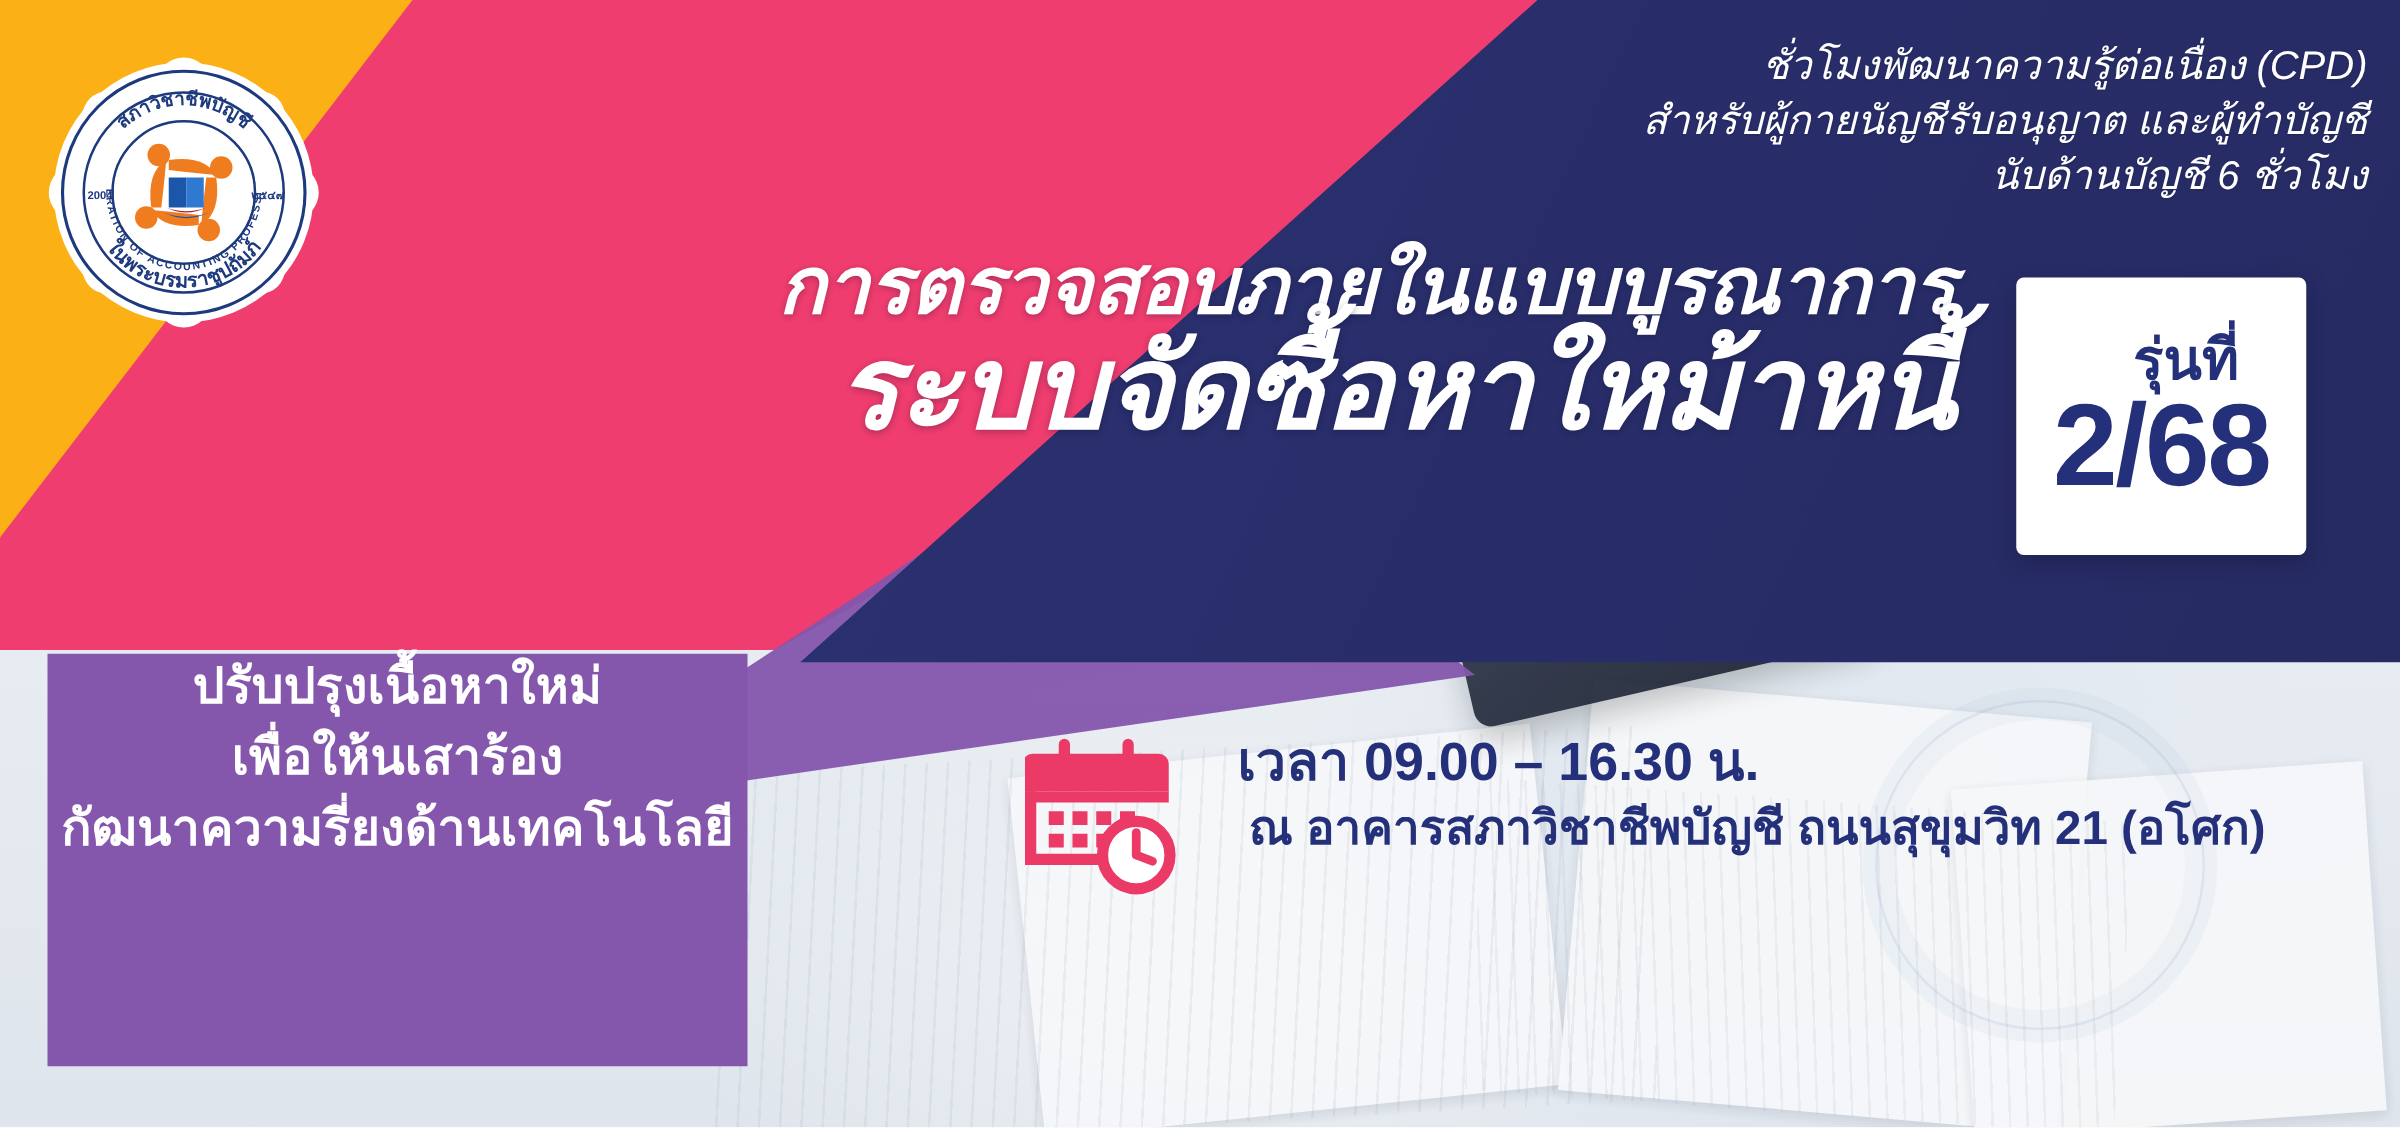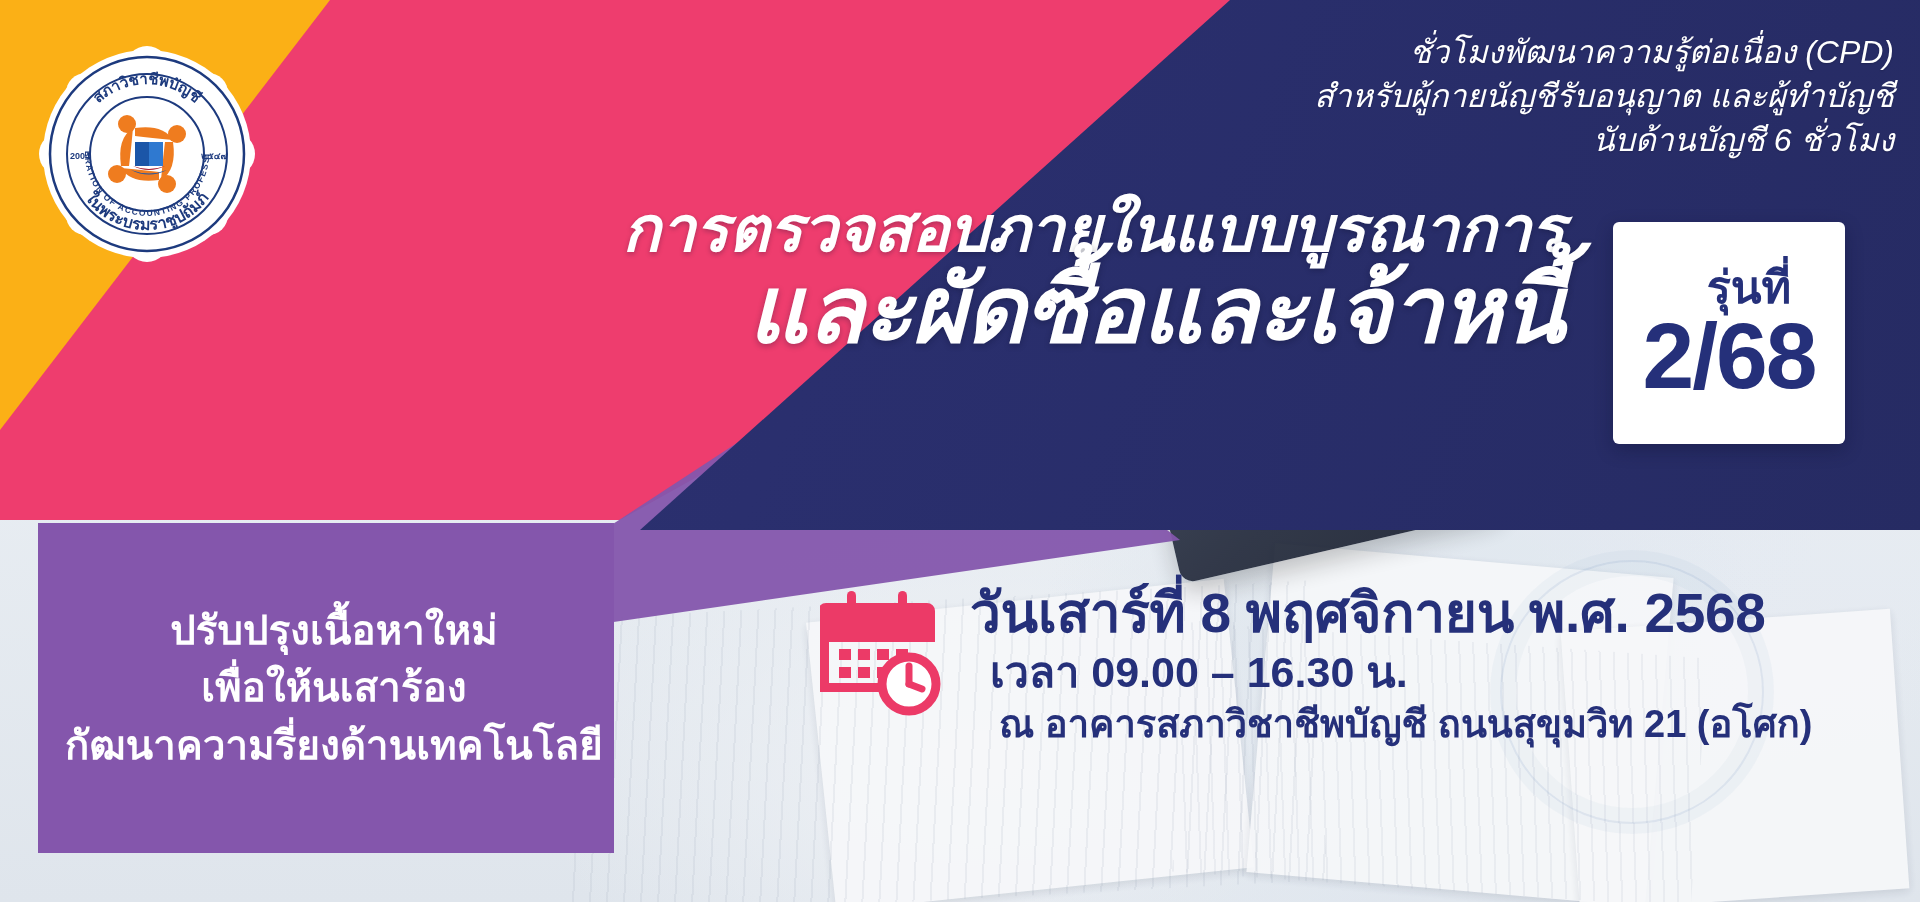--- a/index.html
+++ b/index.html
@@ -69,23 +69,22 @@
   
   .sh-purple-tri{
     left:420px;top:330px;width:760px;height:320px;
     clip-path:polygon(490px 0, 760px 210px, 0 320px);
   }
 
   
   .purple-box{
     position:absolute;left:38px;top:523px;width:560px;height:330px;
     background:#8456ac;
-    display:flex;flex-direction:column;align-items:center;justify-content:center;
+    display:flex;flex-direction:column;align-items:center;
     gap:4px;
-    padding-left:16px;
   }
   .purple-line{
     color:#ffffff;font-size:40px;font-weight:700;line-height:1.33;
     text-align:center;letter-spacing:.2px;white-space:nowrap;
   }
 
   
   .logo{
     position:absolute;left:35px;top:42px;width:224px;height:224px;
   }
@@ -238,21 +237,21 @@
   </div>
 
   <div class="cpd">
     <div>ชั่วโมงพัฒนาความรู้ต่อเนื่อง (CPD)</div>
     <div>สำหรับผู้กายนัญชีรับอนุญาต และผู้ทำบัญชี</div>
     <div>นับด้านบัญชี 6 ชั่วโมง</div>
   </div>
 
   <div class="headline">
     <div class="hl1">การตรวจสอบภายในแบบบูรณาการ</div>
-    <div class="hl2">และผัดซื้อและเจ้าหนี้</div>
+    <div class="hl2">ระบบจัดซื้อหาใหม้าหนี้</div>
   </div>
 
   <div class="badge">
     <div class="badge-top">รุ่นที่</div>
     <div class="badge-num">2/68</div>
   </div>
 
   <div class="purple-box">
     <div class="purple-line">ปรับปรุงเนื้อหาใหม่</div>
     <div class="purple-line">เพื่อให้นเสาร้อง</div>
@@ -286,20 +285,19 @@
 
           <circle cx="89" cy="95" r="30" fill="#ffffff"></circle>
           <circle cx="89" cy="95" r="27" fill="none" stroke="#ec3a67" stroke-width="9"></circle>
           <g stroke="#ec3a67" stroke-width="7" stroke-linecap="round">
             <line x1="89" y1="95" x2="89" y2="77"></line>
             <line x1="89" y1="95" x2="102" y2="100"></line>
           </g>
         </svg>
       </div>
       <div class="ev-text">
-        <div class="ev-date">วันเสาร์ที่ 8 พฤศจิกายน พ.ศ. 2568</div>
         <div class="ev-time">เวลา 09.00 – 16.30 น.</div>
         <div class="ev-venue">ณ อาคารสภาวิชาชีพบัญชี ถนนสุขุมวิท 21 (อโศก)</div>
       </div>
     </div>
   </div>
 
 </div>
 
 </body></html>

